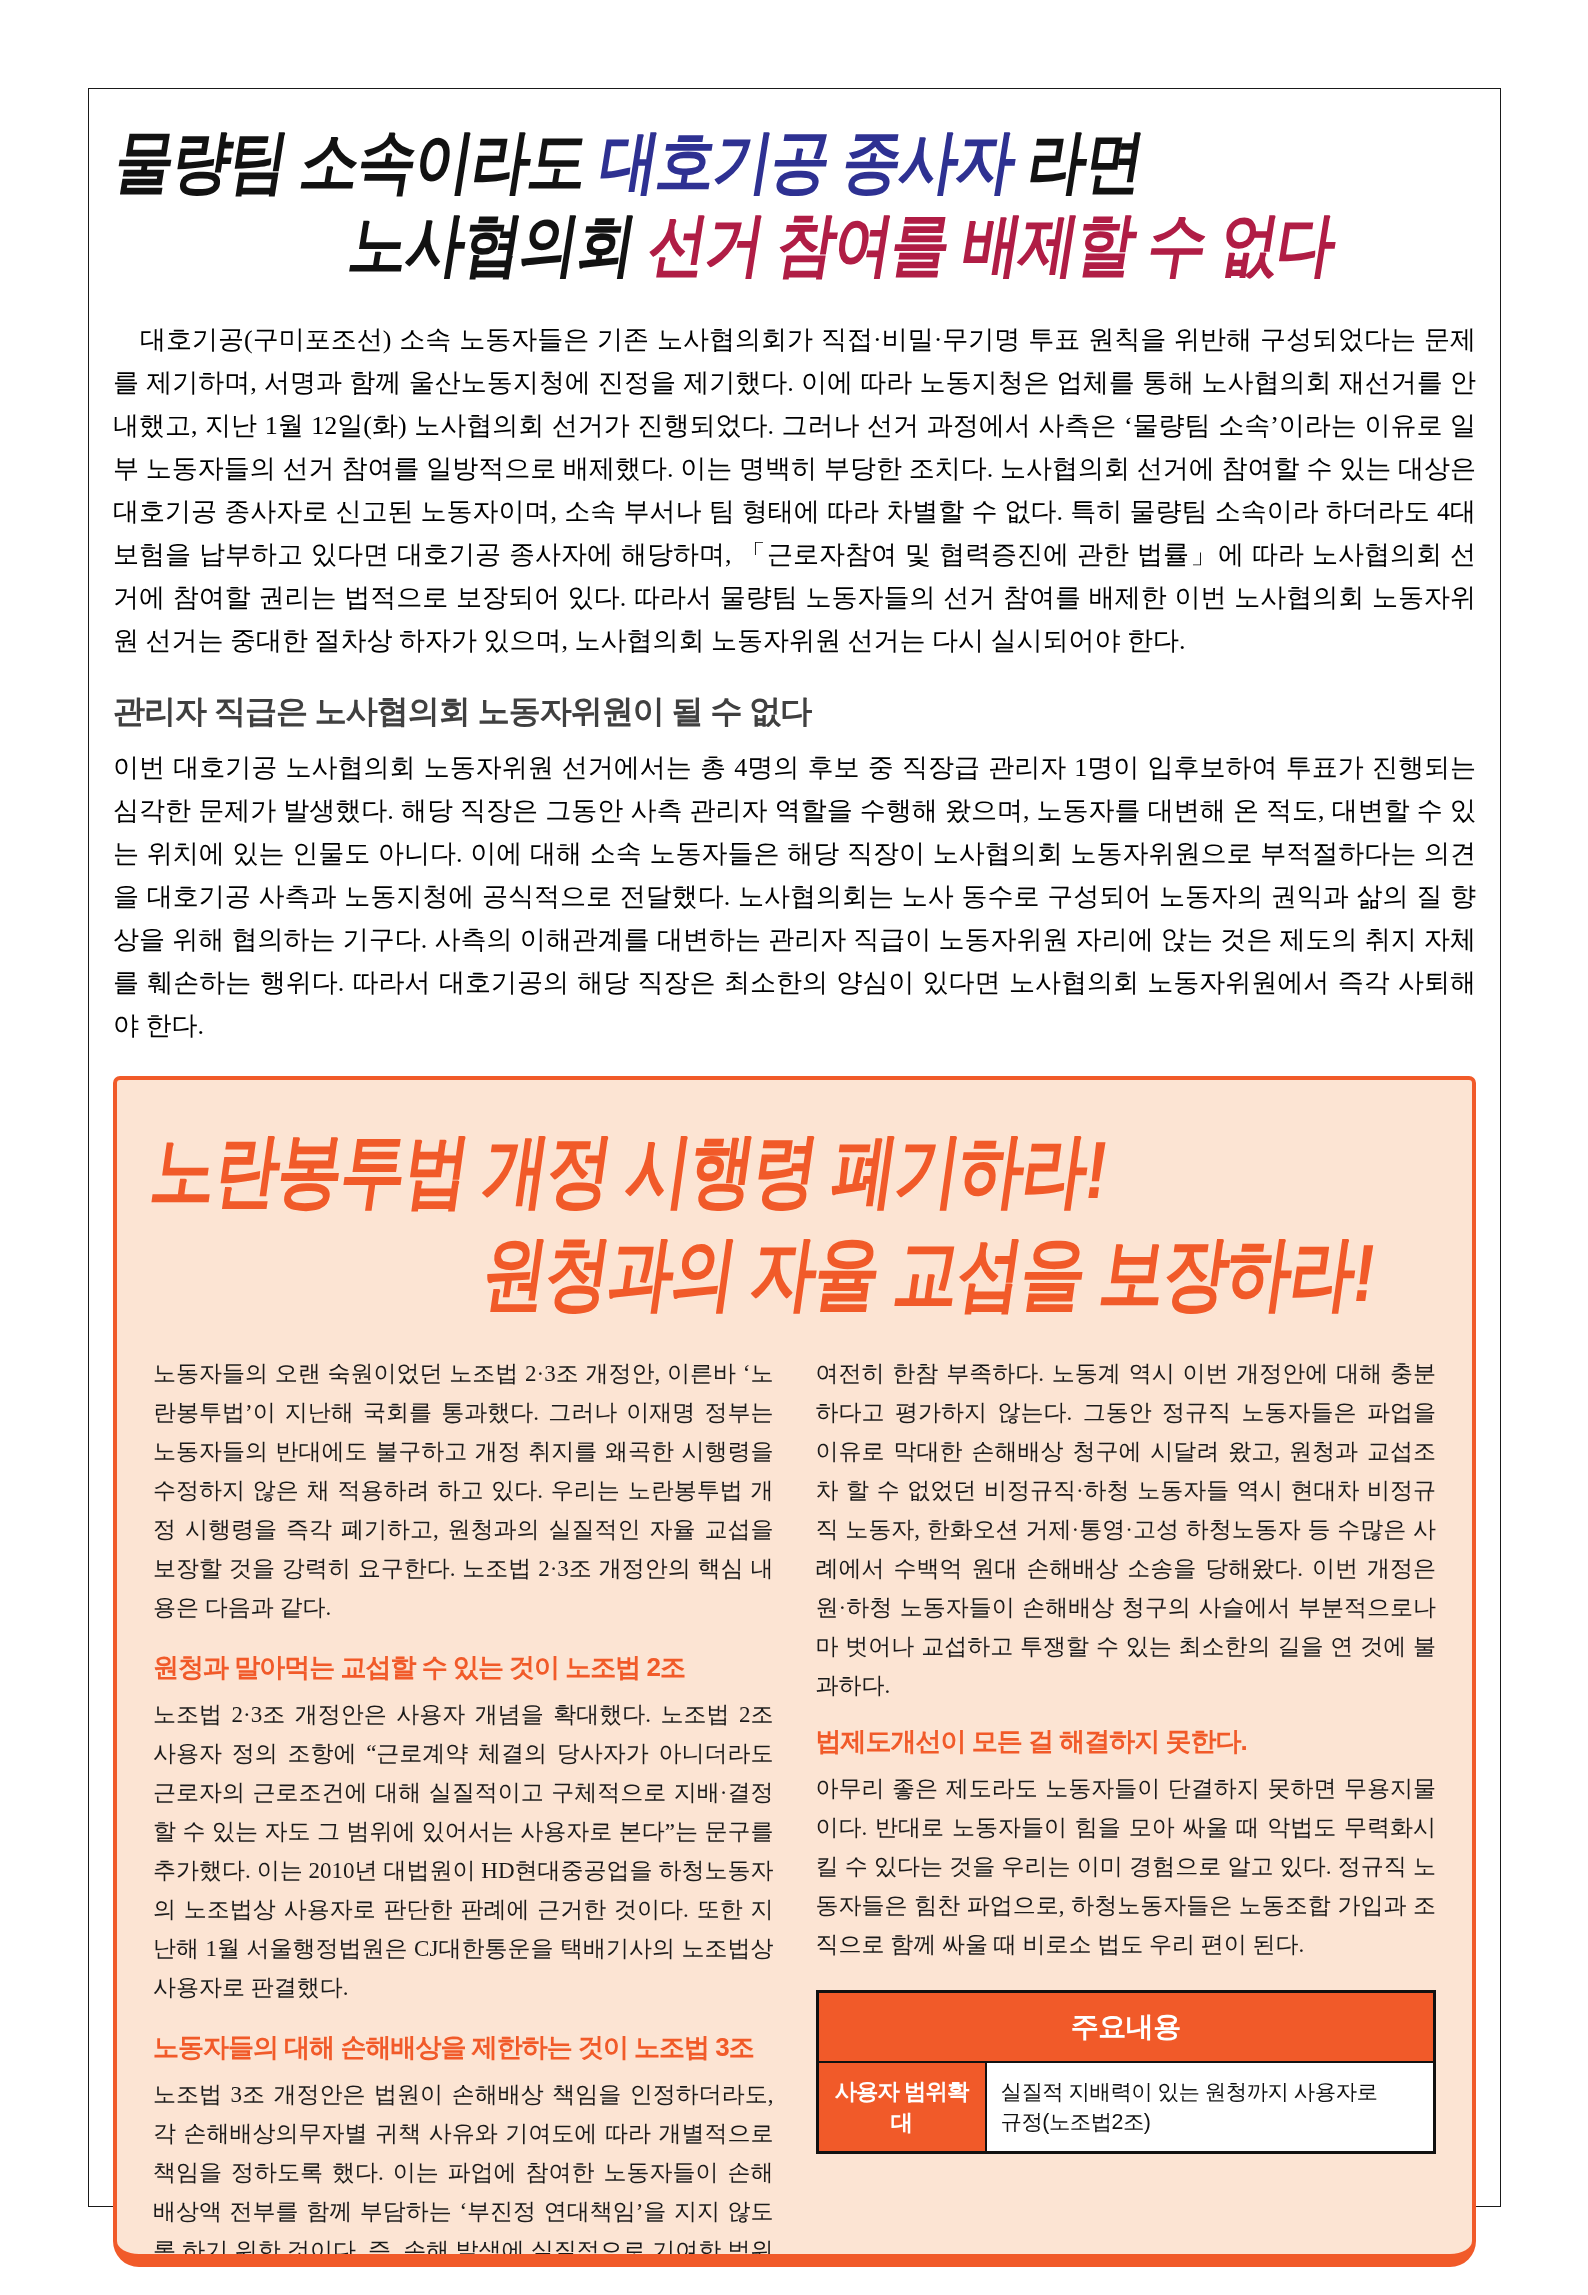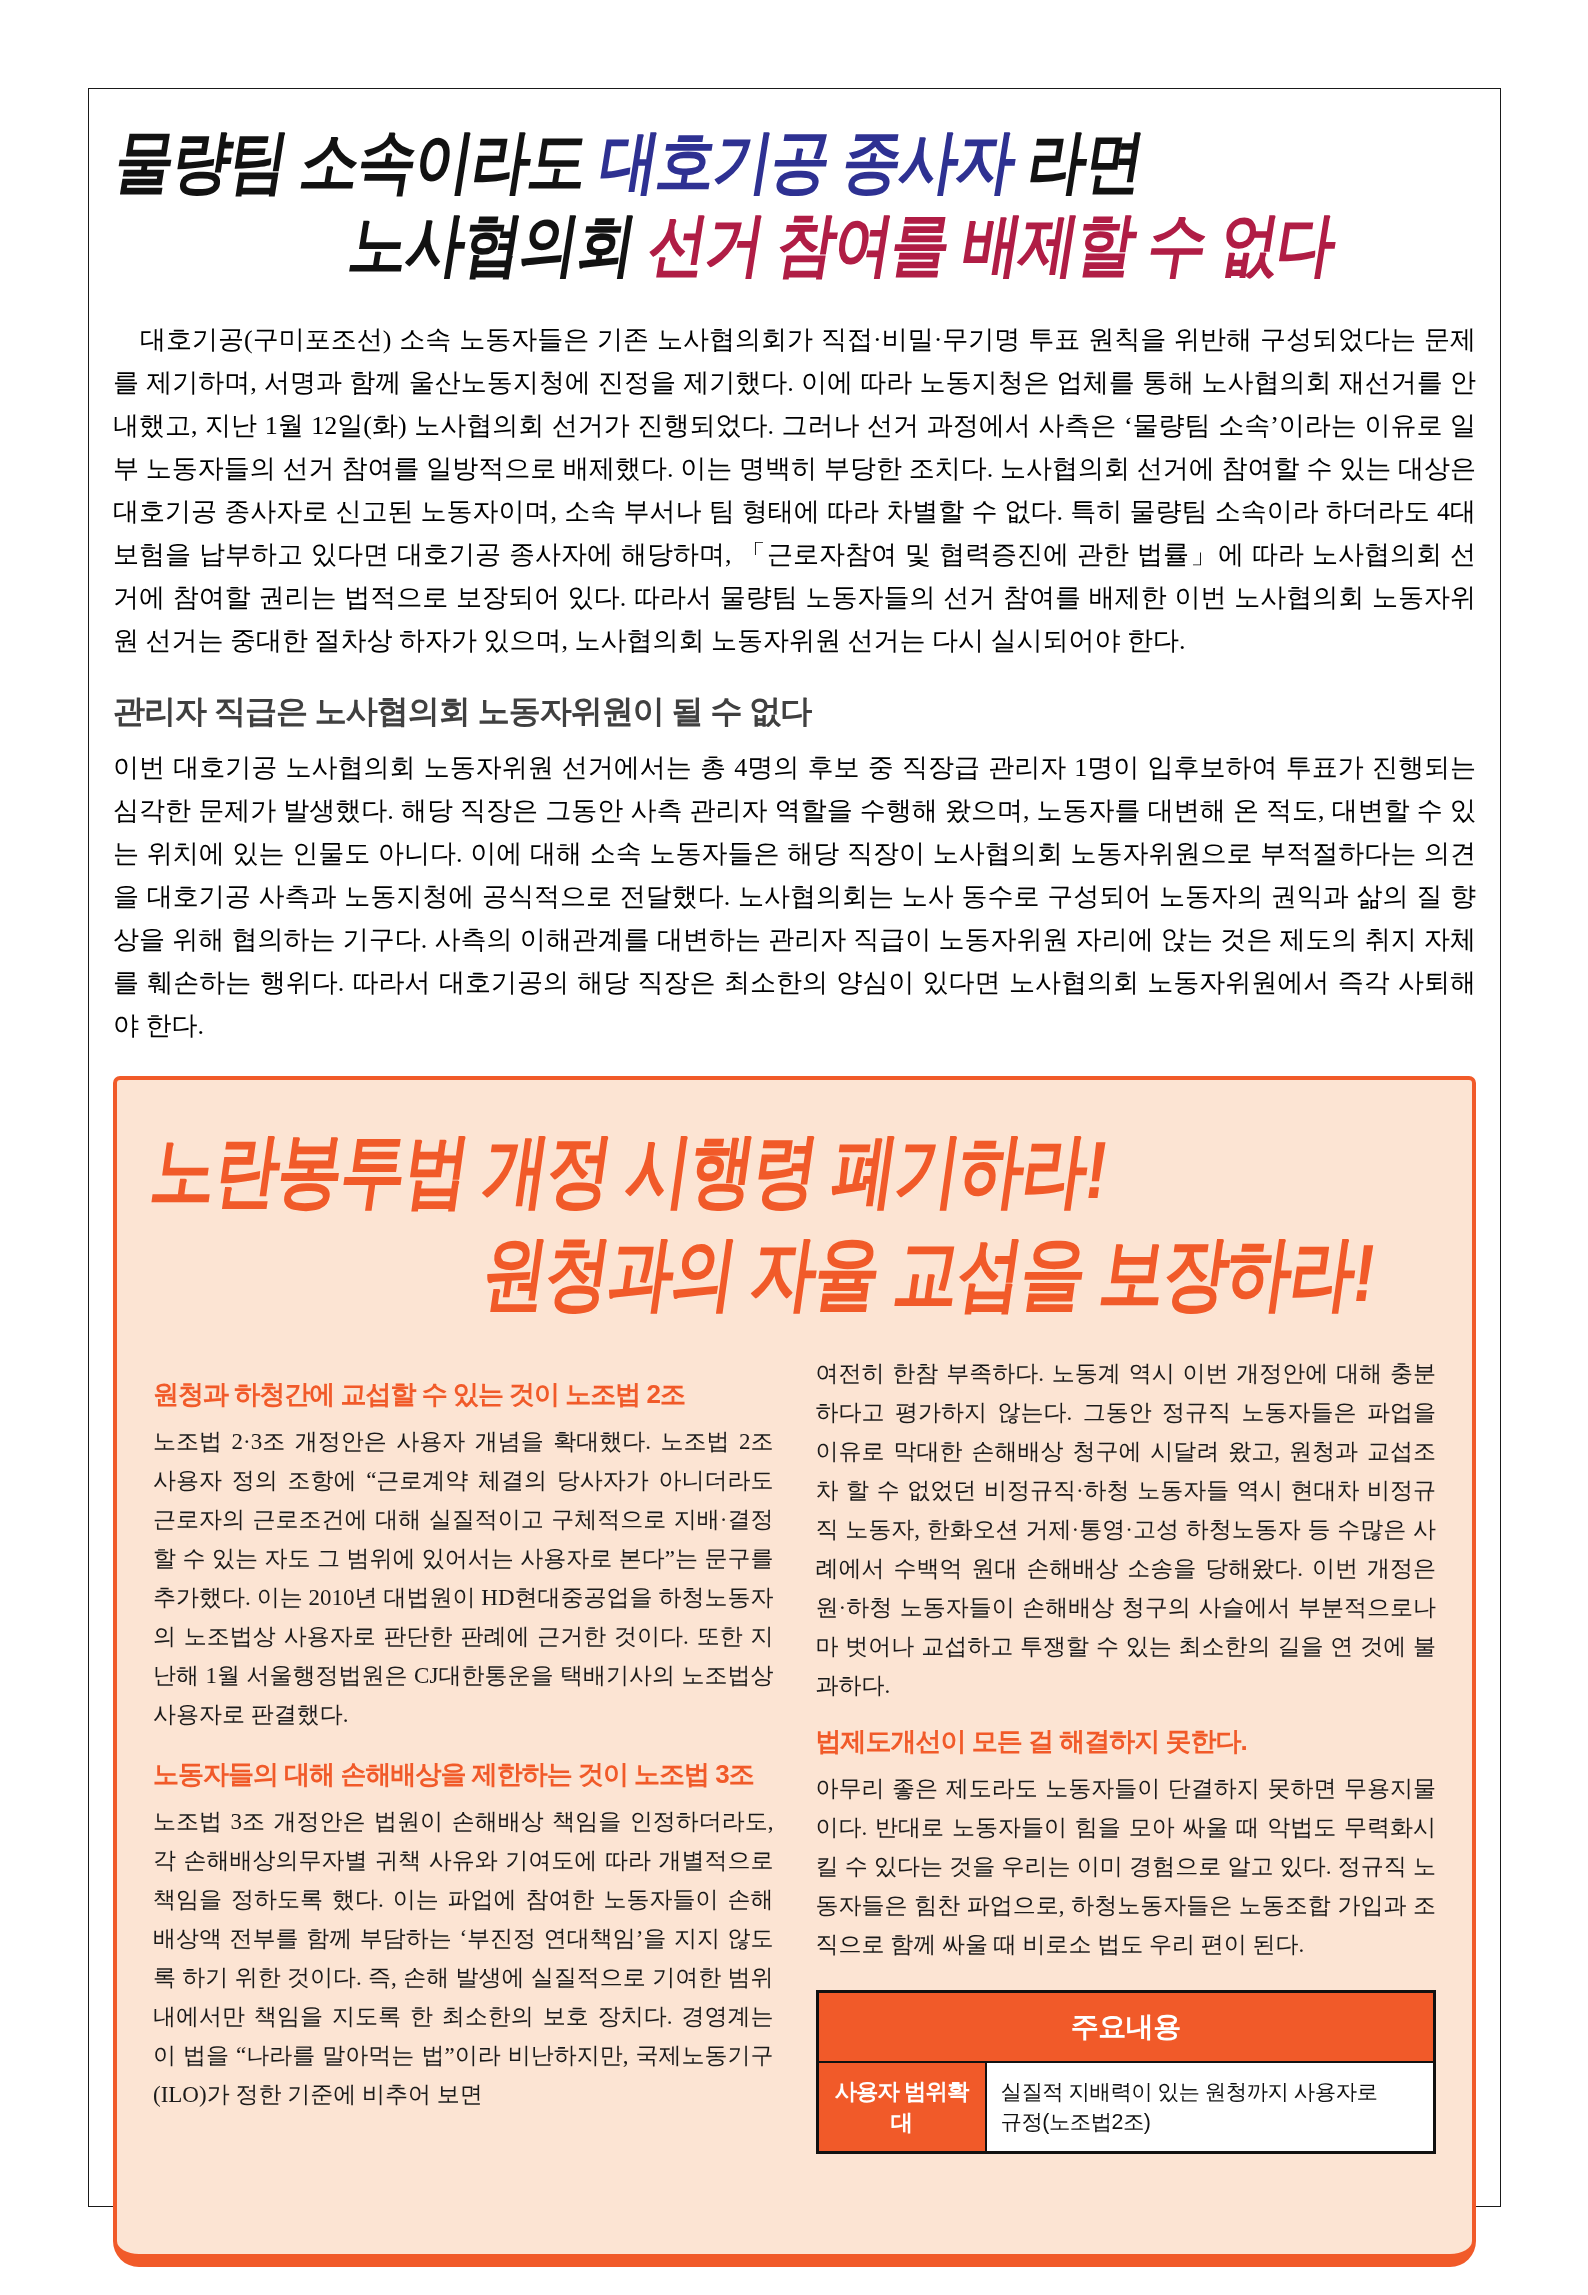--- a/index.html
+++ b/index.html
@@ -98,21 +98,22 @@
     </div>
 
     <div class="orange-box">
       <div class="box-headline">
         <div class="bh-line">노란봉투법 개정 시행령 폐기하라!</div>
         <div class="bh-line bh2">원청과의 자율 교섭을 보장하라!</div>
       </div>
 
       <div class="box-columns">
         <div class="col col-left">
-          <h3>원청과 하청간에 교섭할 수 있는 것이 노조법 2조</h3>
+          <p>노동자들의 오랜 숙원이었던 노조법 2·3조 개정안, 이른바 ‘노란봉투법’이 지난해 국회를 통과했다. 그러나 이재명 정부는 노동자들의 반대에도 불구하고 개정 취지를 왜곡한 시행령을 수정하지 않은 채 적용하려 하고 있다. 우리는 노란봉투법 개정 시행령을 즉각 폐기하고, 원청과의 실질적인 자율 교섭을 보장할 것을 강력히 요구한다. 노조법 2·3조 개정안의 핵심 내용은 다음과 같다.</p>
+          <h3>원청과 말아먹는 교섭할 수 있는 것이 노조법 2조</h3>
           <p>노조법 2·3조 개정안은 사용자 개념을 확대했다. 노조법 2조 사용자 정의 조항에 “근로계약 체결의 당사자가 아니더라도 근로자의 근로조건에 대해 실질적이고 구체적으로 지배·결정할 수 있는 자도 그 범위에 있어서는 사용자로 본다”는 문구를 추가했다. 이는 2010년 대법원이 HD현대중공업을 하청노동자의 노조법상 사용자로 판단한 판례에 근거한 것이다. 또한 지난해 1월 서울행정법원은 CJ대한통운을 택배기사의 노조법상 사용자로 판결했다.</p>
           <h3>노동자들의 대해 손해배상을 제한하는 것이 노조법 3조</h3>
           <p>노조법 3조 개정안은 법원이 손해배상 책임을 인정하더라도, 각 손해배상의무자별 귀책 사유와 기여도에 따라 개별적으로 책임을 정하도록 했다. 이는 파업에 참여한 노동자들이 손해배상액 전부를 함께 부담하는 ‘부진정 연대책임’을 지지 않도록 하기 위한 것이다. 즉, 손해 발생에 실질적으로 기여한 범위 내에서만 책임을 지도록 한 최소한의 보호 장치다. 경영계는 이 법을 “나라를 말아먹는 법”이라 비난하지만, 국제노동기구(ILO)가 정한 기준에 비추어 보면</p>
         </div>
 
         <div class="col col-right">
           <p>여전히 한참 부족하다. 노동계 역시 이번 개정안에 대해 충분하다고 평가하지 않는다. 그동안 정규직 노동자들은 파업을 이유로 막대한 손해배상 청구에 시달려 왔고, 원청과 교섭조차 할 수 없었던 비정규직·하청 노동자들 역시 현대차 비정규직 노동자, 한화오션 거제·통영·고성 하청노동자 등 수많은 사례에서 수백억 원대 손해배상 소송을 당해왔다. 이번 개정은 원·하청 노동자들이 손해배상 청구의 사슬에서 부분적으로나마 벗어나 교섭하고 투쟁할 수 있는 최소한의 길을 연 것에 불과하다.</p>
           <h3>법제도개선이 모든 걸 해결하지 못한다.</h3>
           <p>아무리 좋은 제도라도 노동자들이 단결하지 못하면 무용지물이다. 반대로 노동자들이 힘을 모아 싸울 때 악법도 무력화시킬 수 있다는 것을 우리는 이미 경험으로 알고 있다. 정규직 노동자들은 힘찬 파업으로, 하청노동자들은 노동조합 가입과 조직으로 함께 싸울 때 비로소 법도 우리 편이 된다.</p>
 

